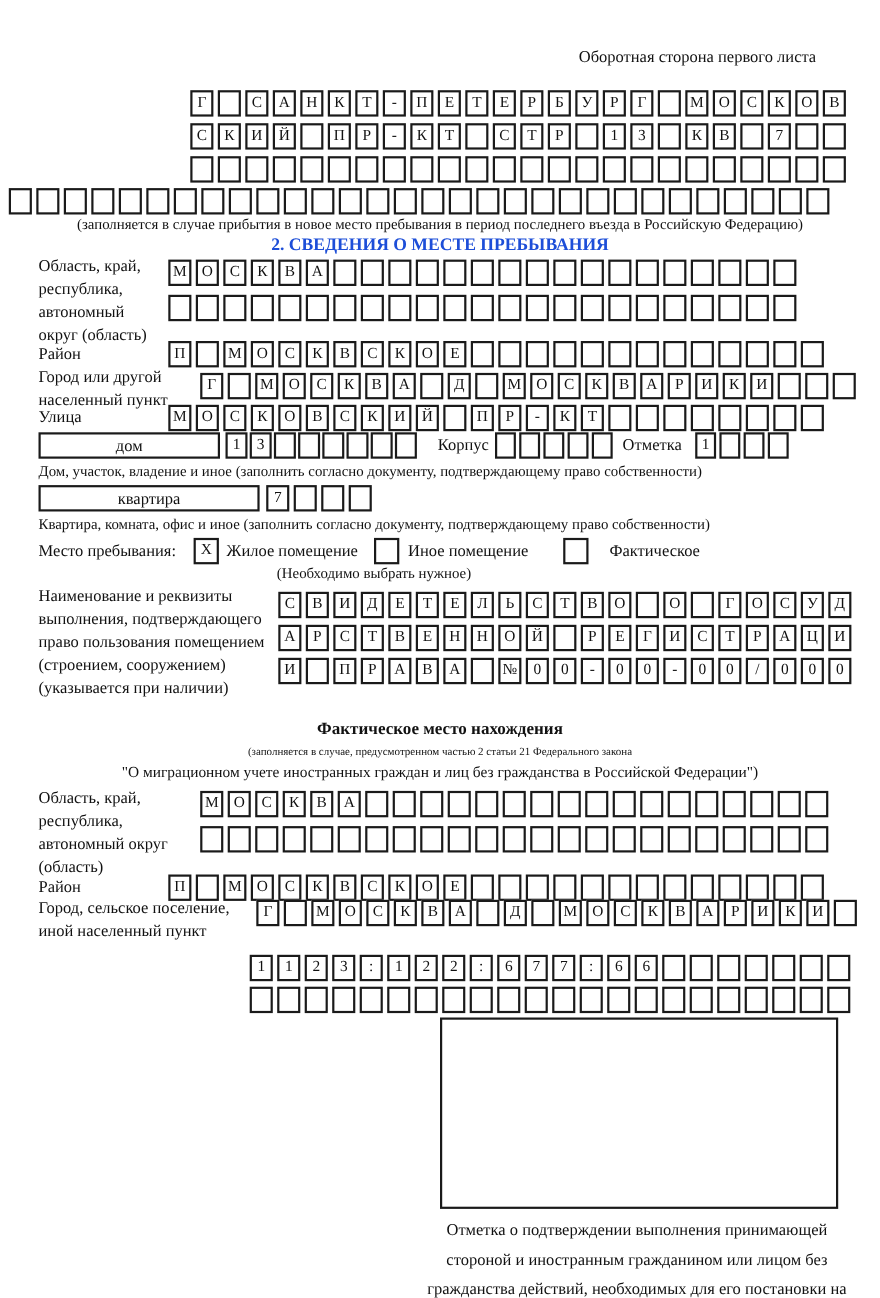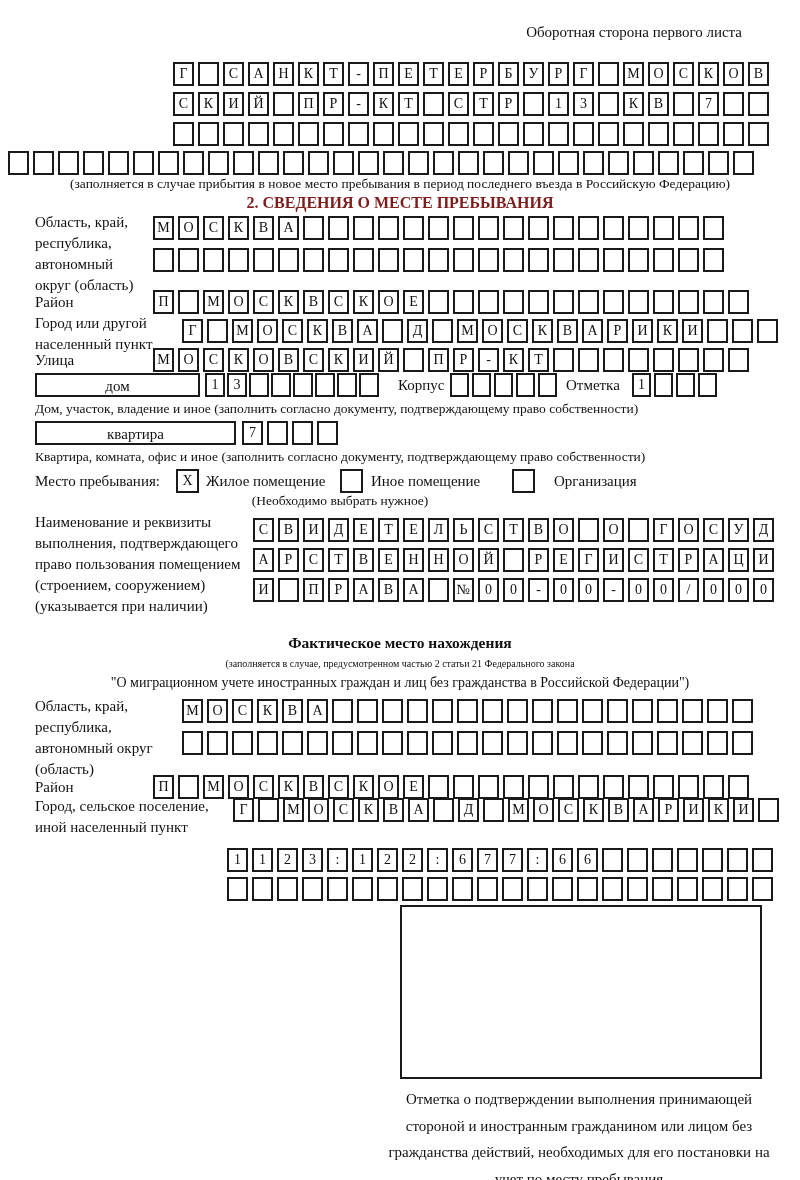--- a/index.html
+++ b/index.html
@@ -1,24 +1,24 @@
 <!DOCTYPE html>
 <html><head>
 <meta charset="utf-8">
 <style>
   html,body{margin:0;padding:0;background:#ffffff;}
   .page{
     position:relative;width:800px;height:1180px;background:#ffffff;
     font-family:"Liberation Serif","DejaVu Serif",serif;color:#111;overflow:hidden;
   }
-  .abs{position:absolute;}
+  .abs{position:absolute;margin-top:20px;}
   .label{font-size:15px;line-height:21px;color:#111;}
   .note{font-size:13.5px;color:#111;}
   .center{width:800px;left:0;text-align:center;}
-  .title{font-size:16px;font-weight:bold;color:#7f1d1d;}
+  .title{font-size:16px;font-weight:bold;color:#1d4ed8;}
   .cells{white-space:nowrap;}
   .cells .cell{
     display:inline-block;width:17px;height:20px;margin-right:4px;
     border:2px solid #1a1a1a;background:#fff;
     font-size:14px;line-height:20px;text-align:center;vertical-align:top;color:#111;
   }
   .cells-sm .cell{width:16px;margin-right:2px;}
   .cells-xs .cell{width:15px;margin-right:3px;}
   .label-box{
     border:2px solid #1a1a1a;background:#fff;text-align:center;
@@ -70,21 +70,21 @@
   <div class="abs label-box" style="left:35px;top:421px;width:197px;height:20px;">квартира</div>
   <div class="abs cells" style="left:242px;top:421px;"><span class="cell">7</span><span class="cell"></span><span class="cell"></span><span class="cell"></span></div>
   <div class="abs note" style="left:35px;top:449px;">Квартира, комната, офис и иное (заполнить согласно документу, подтверждающему право собственности)</div>
 
   <div class="abs label" style="left:35px;top:471px;">Место пребывания:</div>
   <span class="abs checkbox" style="left:176px;top:469px;">X</span>
   <div class="abs label" style="left:206px;top:471px;">Жилое помещение</div>
   <span class="abs checkbox" style="left:340px;top:469px;"></span>
   <div class="abs label" style="left:371px;top:471px;">Иное помещение</div>
   <span class="abs checkbox" style="left:512px;top:469px;"></span>
-  <div class="abs label" style="left:554px;top:471px;">Организация</div>
+  <div class="abs label" style="left:554px;top:471px;">Фактическое</div>
   <div class="abs note" style="left:175px;top:493px;width:330px;text-align:center;">(Необходимо выбрать нужное)</div>
 
   <div class="abs label" style="left:35px;top:512px;width:215px;">Наименование и реквизиты выполнения, подтверждающего право пользования помещением (строением, сооружением) (указывается при наличии)</div>
   <div class="abs cells" style="left:253px;top:518px;"><span class="cell">С</span><span class="cell">В</span><span class="cell">И</span><span class="cell">Д</span><span class="cell">Е</span><span class="cell">Т</span><span class="cell">Е</span><span class="cell">Л</span><span class="cell">Ь</span><span class="cell">С</span><span class="cell">Т</span><span class="cell">В</span><span class="cell">О</span><span class="cell"></span><span class="cell">О</span><span class="cell"></span><span class="cell">Г</span><span class="cell">О</span><span class="cell">С</span><span class="cell">У</span><span class="cell">Д</span></div>
   <div class="abs cells" style="left:253px;top:548px;"><span class="cell">А</span><span class="cell">Р</span><span class="cell">С</span><span class="cell">Т</span><span class="cell">В</span><span class="cell">Е</span><span class="cell">Н</span><span class="cell">Н</span><span class="cell">О</span><span class="cell">Й</span><span class="cell"></span><span class="cell">Р</span><span class="cell">Е</span><span class="cell">Г</span><span class="cell">И</span><span class="cell">С</span><span class="cell">Т</span><span class="cell">Р</span><span class="cell">А</span><span class="cell">Ц</span><span class="cell">И</span></div>
   <div class="abs cells" style="left:253px;top:578px;"><span class="cell">И</span><span class="cell"></span><span class="cell">П</span><span class="cell">Р</span><span class="cell">А</span><span class="cell">В</span><span class="cell">А</span><span class="cell"></span><span class="cell">№</span><span class="cell">0</span><span class="cell">0</span><span class="cell">-</span><span class="cell">0</span><span class="cell">0</span><span class="cell">-</span><span class="cell">0</span><span class="cell">0</span><span class="cell">/</span><span class="cell">0</span><span class="cell">0</span><span class="cell">0</span></div>
 
   <div class="abs center" style="top:634px;font-size:15.5px;font-weight:bold;">Фактическое место нахождения</div>
   <div class="abs note center" style="top:658px;font-size:10px;">(заполняется в случае, предусмотренном частью 2 статьи 21 Федерального закона</div>
   <div class="abs note center" style="top:675px;font-size:14px;">"О миграционном учете иностранных граждан и лиц без гражданства в Российской Федерации")</div>

